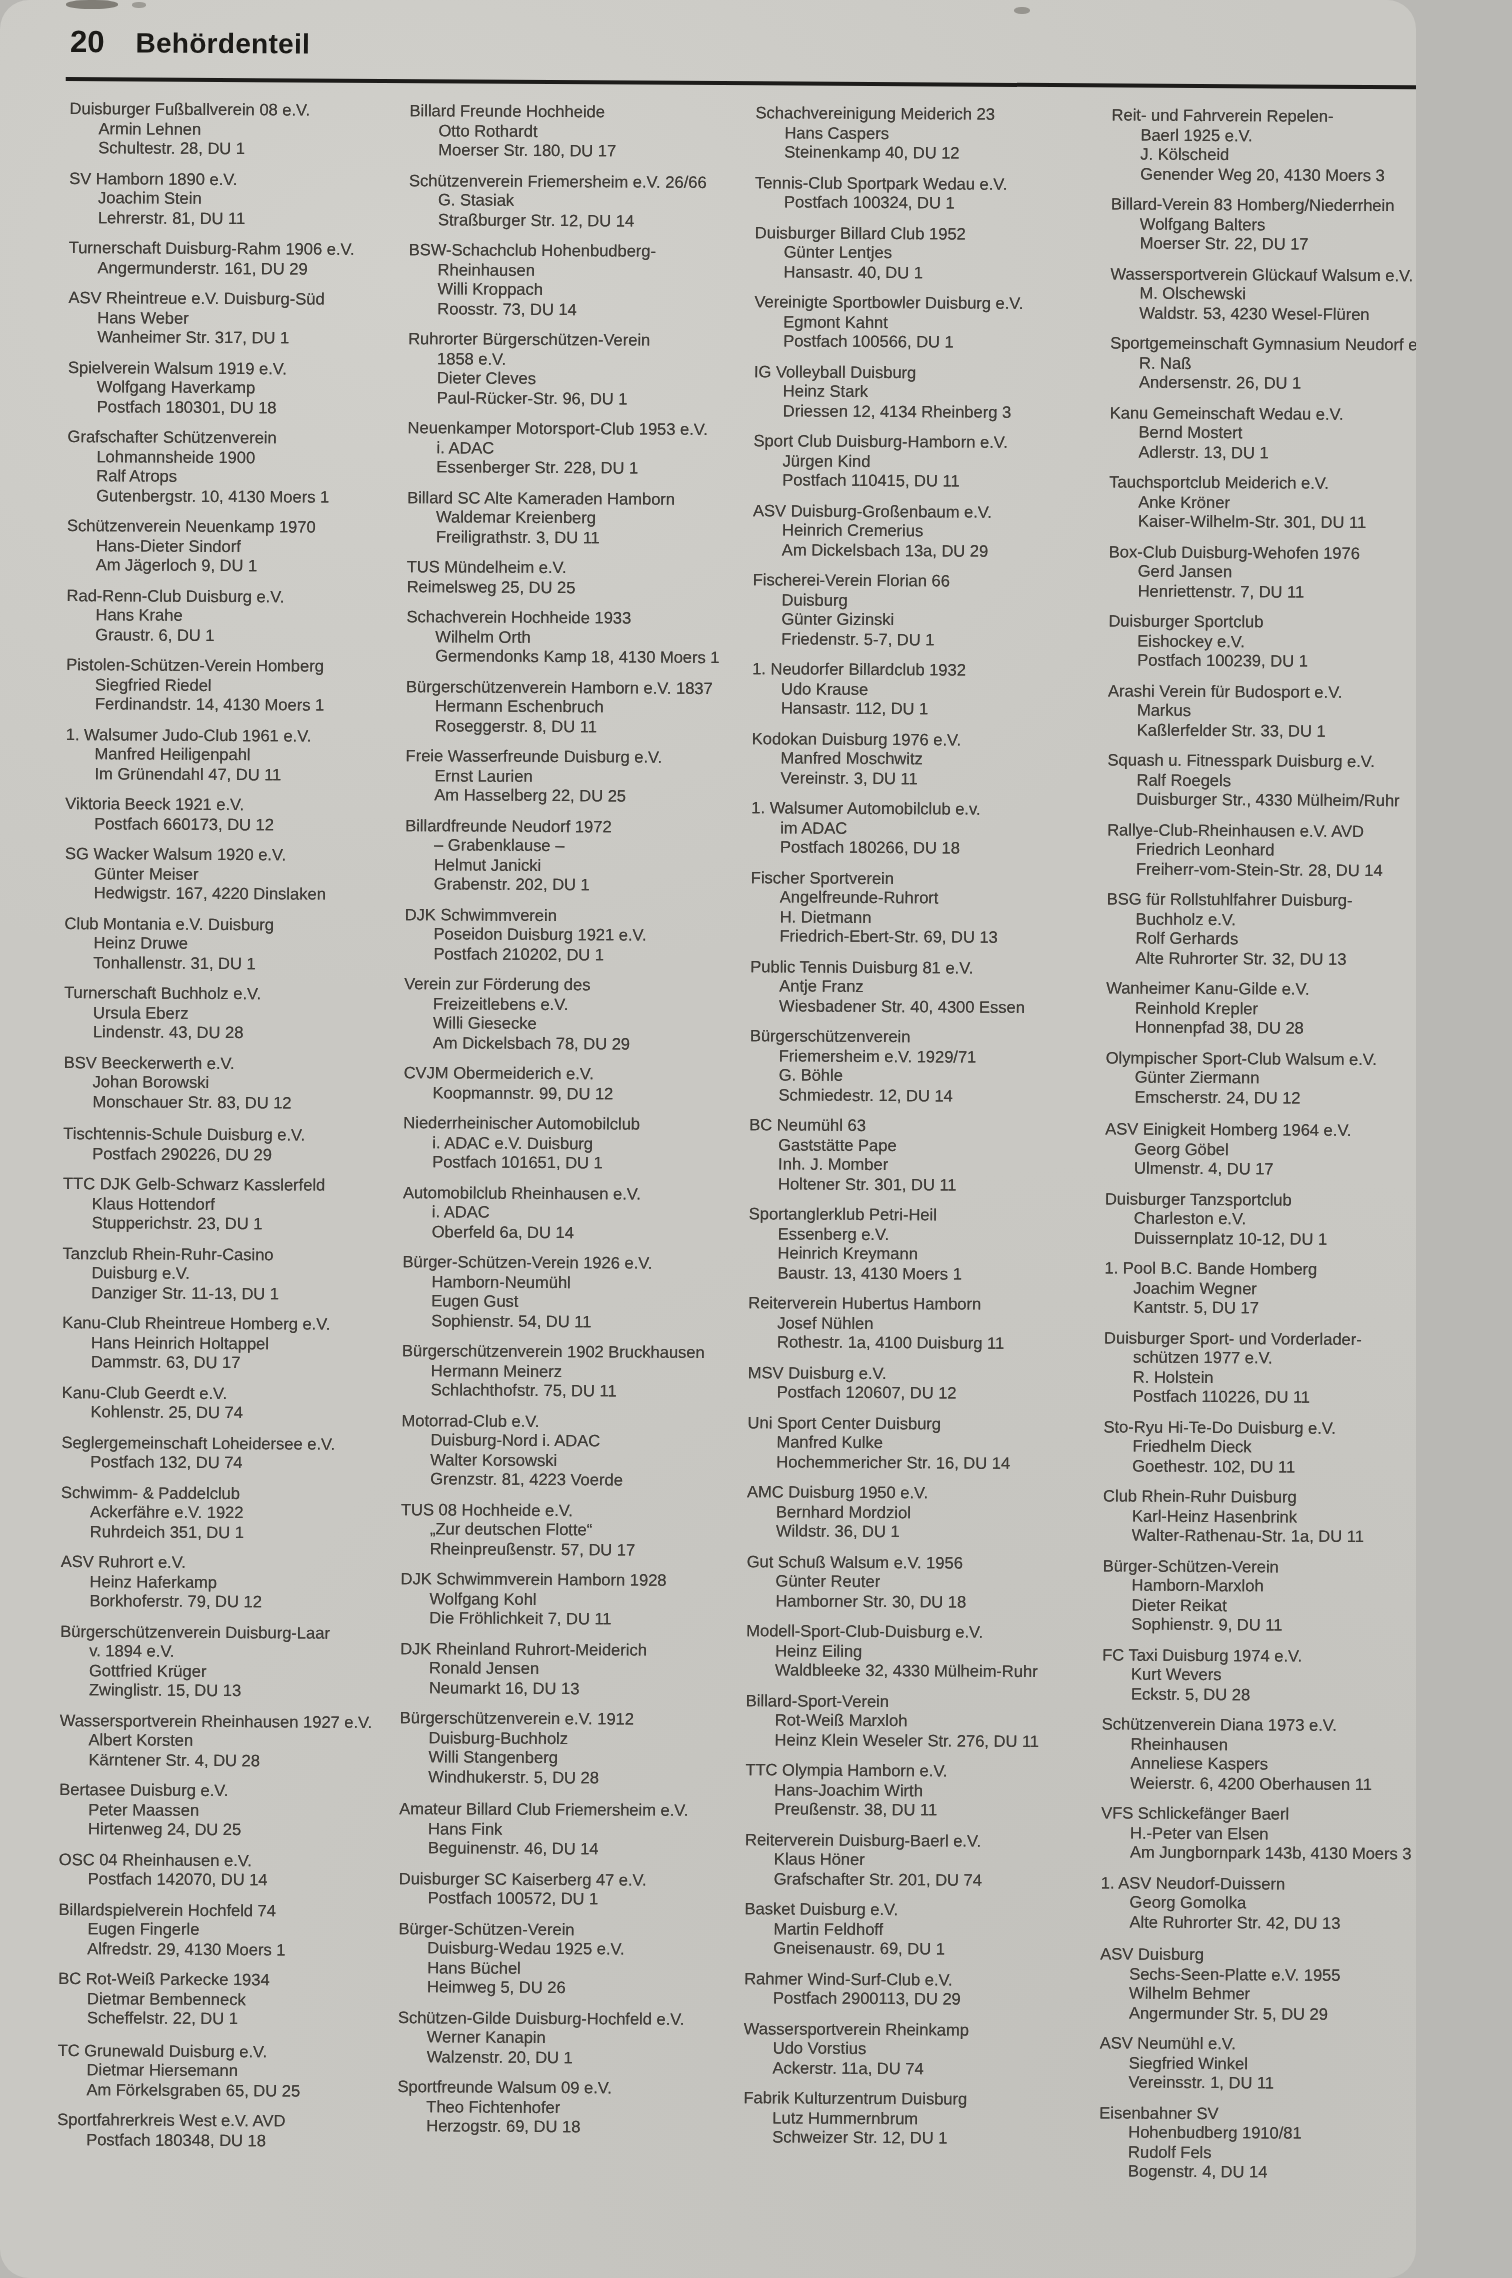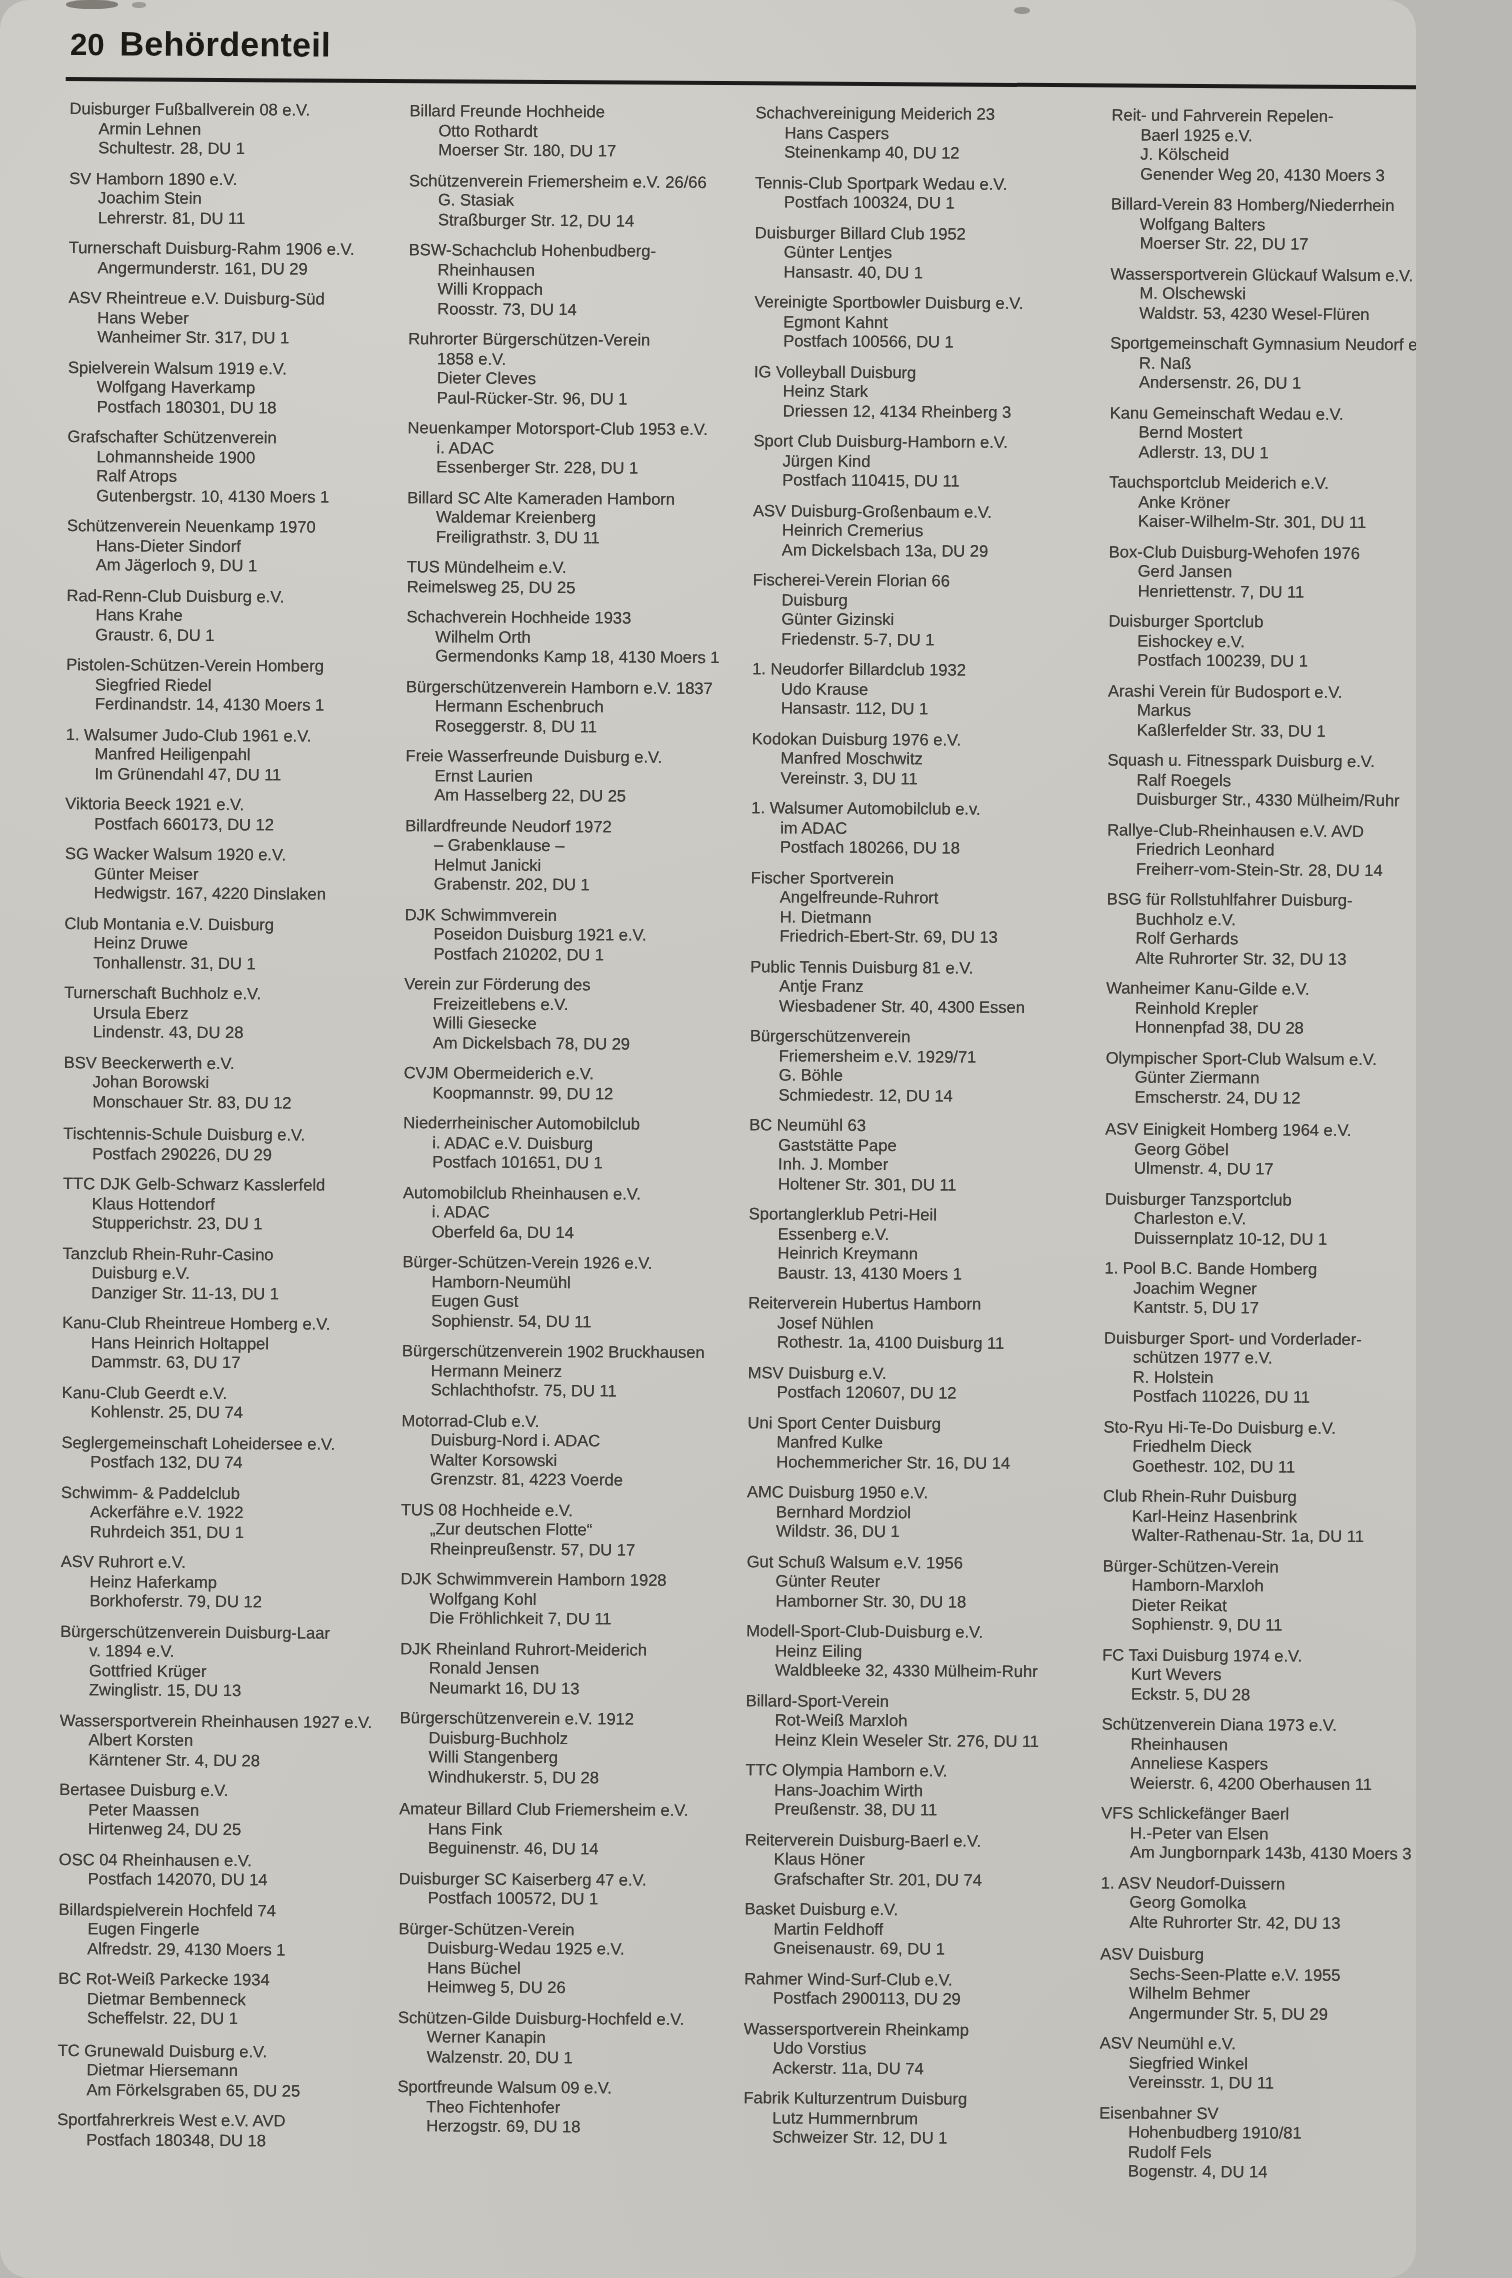--- a/index.html
+++ b/index.html
@@ -9,21 +9,21 @@
       radial-gradient(1600px 1200px at 28% 12%, #d1d0cb 0%, rgba(209,208,203,0) 60%),
       radial-gradient(1900px 1700px at 82% 92%, #c2c1bc 0%, rgba(194,193,188,0) 55%),
       #c9c8c3;
     font-family:"Liberation Sans", sans-serif;
     border-radius:29px;
   }
   .tilt{position:absolute;left:0;top:0;width:100%;height:100%;
     transform:rotate(0.35deg);transform-origin:50% 45%;}
   .header{position:absolute;left:64px;top:28px;display:flex;align-items:baseline;gap:15px;color:#1b1a17;}
   .pagenum{font-size:31px;font-weight:700;}
-  .section{font-size:34px;font-weight:700;letter-spacing:.3px;}
+  .section{font-size:28px;font-weight:700;letter-spacing:.3px;margin-left:16px;}
   .rule{position:absolute;left:60px;top:81px;width:1408px;height:4px;background:#1d1c1a;}
   .col{position:absolute;top:103px;width:346px;color:#403d38;font-size:16.5px;line-height:19.5px;}
   #c1{left:64px}#c2{left:404px}#c3{left:750px}#c4{left:1106px}
   .entry{margin-bottom:11px;}
   .entry.gap{margin-top:13px;}
   .line{white-space:nowrap;text-shadow:0 0 .6px rgba(64,61,56,.85);}
   .sub{padding-left:29px;}
   .smudge{position:absolute;background:#56534c;border-radius:45%;}
   #sm1{left:66px;top:0;width:52px;height:9px;opacity:.65;}
   #sm2{left:132px;top:2px;width:14px;height:6px;opacity:.4;}

